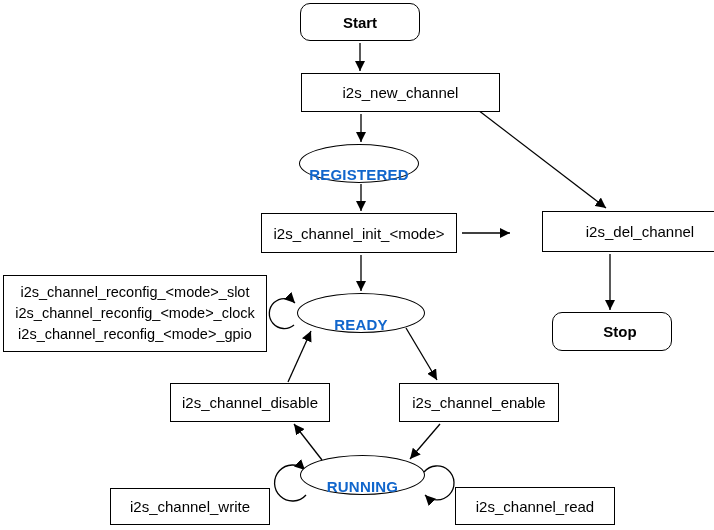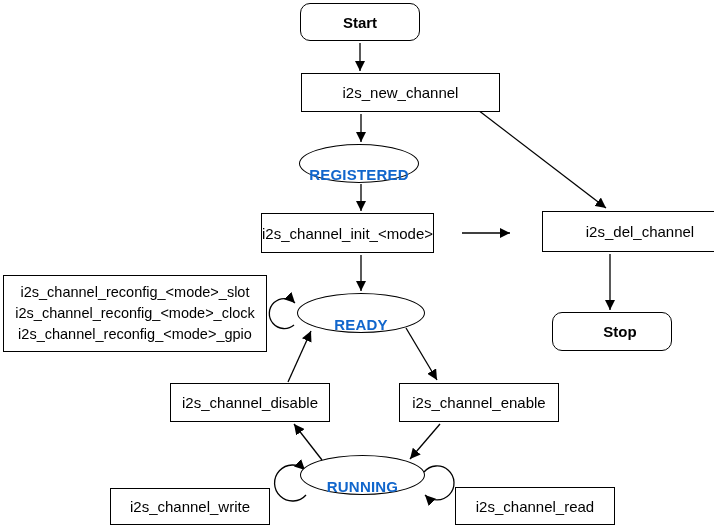--- a/index.html
+++ b/index.html
@@ -47,21 +47,21 @@
   }
   .multiline {
     flex-direction: column;
     line-height: 1.45;
     font-size: 14.5px;
   }
   
   #n-start        { left: 300px; top: 3px;   width: 120px; height: 38px; }
   #n-new-channel  { left: 261px; top: 73px;  width: 199px; height: 39px; margin-left: 40px; }
   #n-registered   { left: 299px; top: 144px; width: 120px; height: 39px; }
-  #n-init         { left: 261px; top: 213px; width: 173px; height: 40px; }
+  #n-init         { left: 261px; top: 213px; width: 196px; height: 40px; }
   #n-del          { left: 512px; top: 211px; width: 196px; height: 41px; margin-left: 30px; }
   #n-stop         { left: 552px; top: 312px; width: 120px; height: 39px; padding-left: 16px; }
   #n-reconfig     { left: 3px;   top: 275px; width: 264px; height: 77px; }
   #n-ready        { left: 297px; top: 293px; width: 128px; height: 40px; }
   #n-disable      { left: 170px; top: 383px; width: 160px; height: 39px; }
   #n-enable       { left: 399px; top: 383px; width: 160px; height: 39px; }
   #n-running      { left: 300px; top: 455px; width: 125px; height: 40px; }
   #n-write        { left: 110px; top: 488px; width: 160px; height: 37px; }
   #n-read         { left: 455px; top: 487px; width: 160px; height: 38px; }
 </style>

